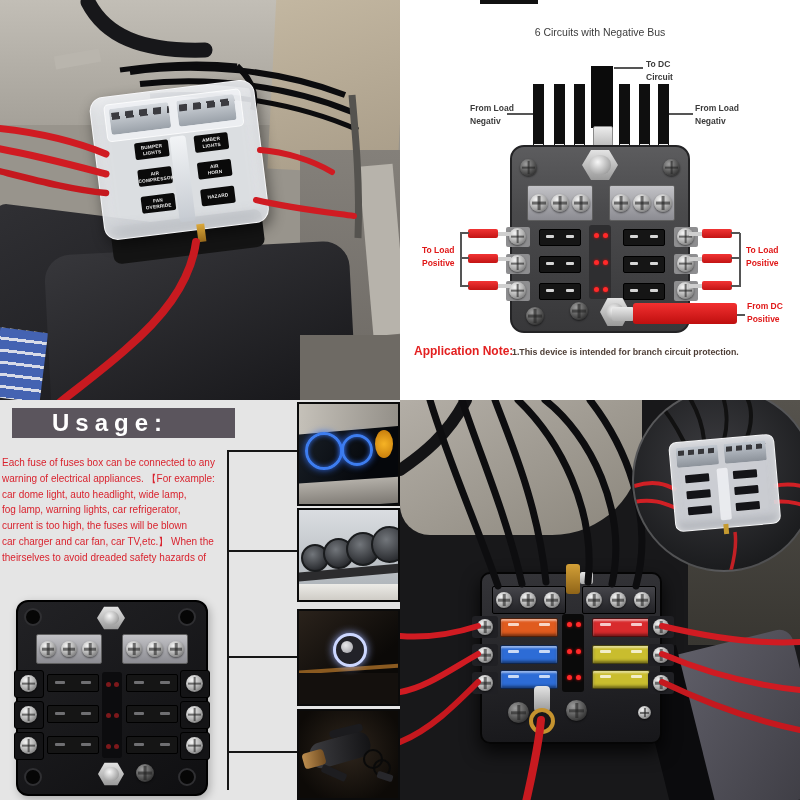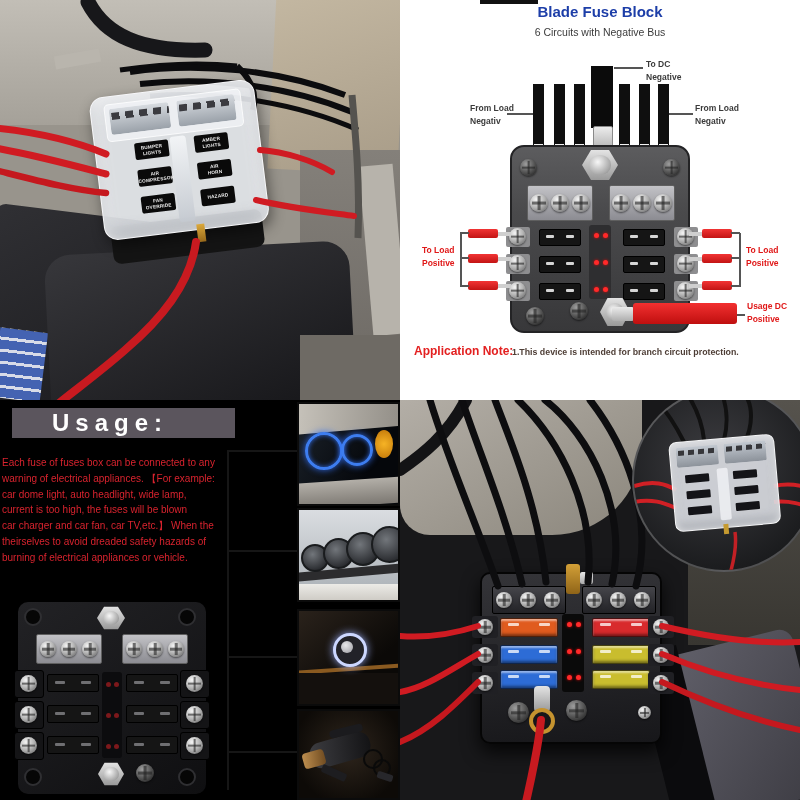--- a/index.html
+++ b/index.html
@@ -126,42 +126,41 @@
       <path d="M -5,170 C 35,180 72,190 106,193" stroke="#c5181e" stroke-width="6.5" fill="none" stroke-linecap="round"></path>
       <path d="M 260,150 C 285,152 312,160 332,172" stroke="#d01b22" stroke-width="6" fill="none" stroke-linecap="round"></path>
       <path d="M 256,200 C 290,208 325,212 354,216" stroke="#d01b22" stroke-width="6" fill="none" stroke-linecap="round"></path>
       <path d="M 196,242 C 190,285 160,320 125,350 C 100,372 75,390 58,404" stroke="#c81a20" stroke-width="8" fill="none" stroke-linecap="round"></path>
     </svg>
   </div>
 
   <div class="q" style="left:400px;top:0;background:#ffffff;">
     <div class="abs" style="left:80px;top:0;width:58px;height:4px;background:#111;"></div>
 
-    <div class="abs" style="left:0;top:3px;width:400px;text-align:center;font-size:15px;font-weight:bold;color:#1d3ea8;">Blade Fuse Block</div>
     <div class="abs" style="left:0;top:26px;width:400px;text-align:center;font-size:10.5px;color:#3c3c3c;">6 Circuits with Negative Bus</div>
 
     <div class="abs" style="left:191px;top:66px;width:22px;height:62px;background:#0b0b0b;"></div>
     <div class="abs" style="left:193px;top:126px;width:18px;height:22px;background:linear-gradient(180deg,#ececec,#b4b4b4);border:1px solid #8a8a8a;border-radius:2px;"></div>
     <div class="abs" style="left:133px;top:84px;width:11px;height:62px;background:#0f0f0f;"></div>
     <div class="abs" style="left:154px;top:84px;width:11px;height:62px;background:#0f0f0f;"></div>
     <div class="abs" style="left:174px;top:84px;width:11px;height:62px;background:#0f0f0f;"></div>
     <div class="abs" style="left:219px;top:84px;width:11px;height:62px;background:#0f0f0f;"></div>
     <div class="abs" style="left:239px;top:84px;width:11px;height:62px;background:#0f0f0f;"></div>
     <div class="abs" style="left:258px;top:84px;width:11px;height:62px;background:#0f0f0f;"></div>
     <div class="abs" style="left:134px;top:144px;width:9px;height:16px;background:linear-gradient(180deg,#f4f4f4,#c6c6c6);"></div>
     <div class="abs" style="left:155px;top:144px;width:9px;height:16px;background:linear-gradient(180deg,#f4f4f4,#c6c6c6);"></div>
     <div class="abs" style="left:175px;top:144px;width:9px;height:16px;background:linear-gradient(180deg,#f4f4f4,#c6c6c6);"></div>
     <div class="abs" style="left:220px;top:144px;width:9px;height:16px;background:linear-gradient(180deg,#f4f4f4,#c6c6c6);"></div>
     <div class="abs" style="left:240px;top:144px;width:9px;height:16px;background:linear-gradient(180deg,#f4f4f4,#c6c6c6);"></div>
     <div class="abs" style="left:259px;top:144px;width:9px;height:16px;background:linear-gradient(180deg,#f4f4f4,#c6c6c6);"></div>
 
     <div class="lead" style="left:214px;top:67px;width:29px;"></div>
     <div class="dlabel" style="left:246px;top:58px;">
       <div>To DC</div>
-      <div>Negative</div>
+      <div>Circuit</div>
     </div>
     <div class="lead" style="left:107px;top:113px;width:26px;"></div>
     <div class="dlabel" style="left:70px;top:102px;">
       <div>From Load</div>
       <div>Negativ</div>
     </div>
     <div class="lead" style="left:269px;top:113px;width:24px;"></div>
     <div class="dlabel" style="left:295px;top:102px;">
       <div>From Load</div>
       <div>Negativ</div>
@@ -243,41 +242,41 @@
     </div>
     <div class="dlabel red" style="left:346px;top:244px;">
       <div>To Load</div>
       <div>Positive</div>
     </div>
 
     <div class="abs" style="left:212px;top:307px;width:22px;height:14px;background:linear-gradient(180deg,#ebebeb,#aeaeae);border-radius:2px;"></div>
     <div class="abs" style="left:233px;top:303px;width:104px;height:21px;background:linear-gradient(180deg,#f23030,#bf0f0f);border-radius:3px;"></div>
     <div class="lead" style="left:337px;top:314px;width:8px;"></div>
     <div class="dlabel red" style="left:347px;top:300px;">
-      <div>Usage DC</div>
+      <div>From DC</div>
       <div>Positive</div>
     </div>
 
     <div class="abs" style="left:14px;top:344px;font-size:12px;font-weight:bold;color:#e32020;">Application Note:</div>
     <div class="abs" style="left:112px;top:345px;font-size:8.8px;font-weight:bold;color:#4e3e36;line-height:15.3px;">
       <div>1.This device is intended for branch circuit protection.</div>
     </div>
   </div>
 
-  <div class="q" style="left:0;top:400px;background:#000000;">
+  <div class="q" style="left:0;top:400px;background:#e5e5e5;">
     <div class="abs" style="left:12px;top:8px;width:223px;height:30px;background:#5b555d;color:#fff;font-size:24px;font-weight:bold;letter-spacing:6px;line-height:30px;padding-left:40px;box-sizing:border-box;">Usage:</div>
 
     <div class="abs" style="left:2px;top:55px;width:232px;font-size:10px;font-weight:normal;color:#d9232e;line-height:15.8px;">
       <div>Each fuse of fuses box can be connected to any</div>
       <div>warning of electrical appliances. 【For example:</div>
       <div>car dome light, auto headlight, wide lamp,</div>
+      <div>fog lamp, warning lights, car refrigerator,</div>
       <div>current is too high, the fuses will be blown</div>
       <div>car charger and car fan, car TV,etc.】 When the</div>
       <div>theirselves to avoid dreaded safety hazards of</div>
-      <div>burning of electrical appliances or vehicle.</div>
     </div>
 
     <div class="abs" style="left:227px;top:50px;width:2px;height:340px;background:#161616;"></div>
     <div class="abs" style="left:227px;top:50px;width:71px;height:2px;background:#161616;"></div>
     <div class="abs" style="left:227px;top:150px;width:71px;height:2px;background:#161616;"></div>
     <div class="abs" style="left:227px;top:256px;width:71px;height:2px;background:#161616;"></div>
     <div class="abs" style="left:227px;top:351px;width:71px;height:2px;background:#161616;"></div>
 
     <div class="thumb" style="top:2px;height:104px;">
       <div class="abs" style="left:0;top:0;width:99px;height:100px;background:linear-gradient(120deg,#1c232b,#05070b 70%);"></div>

